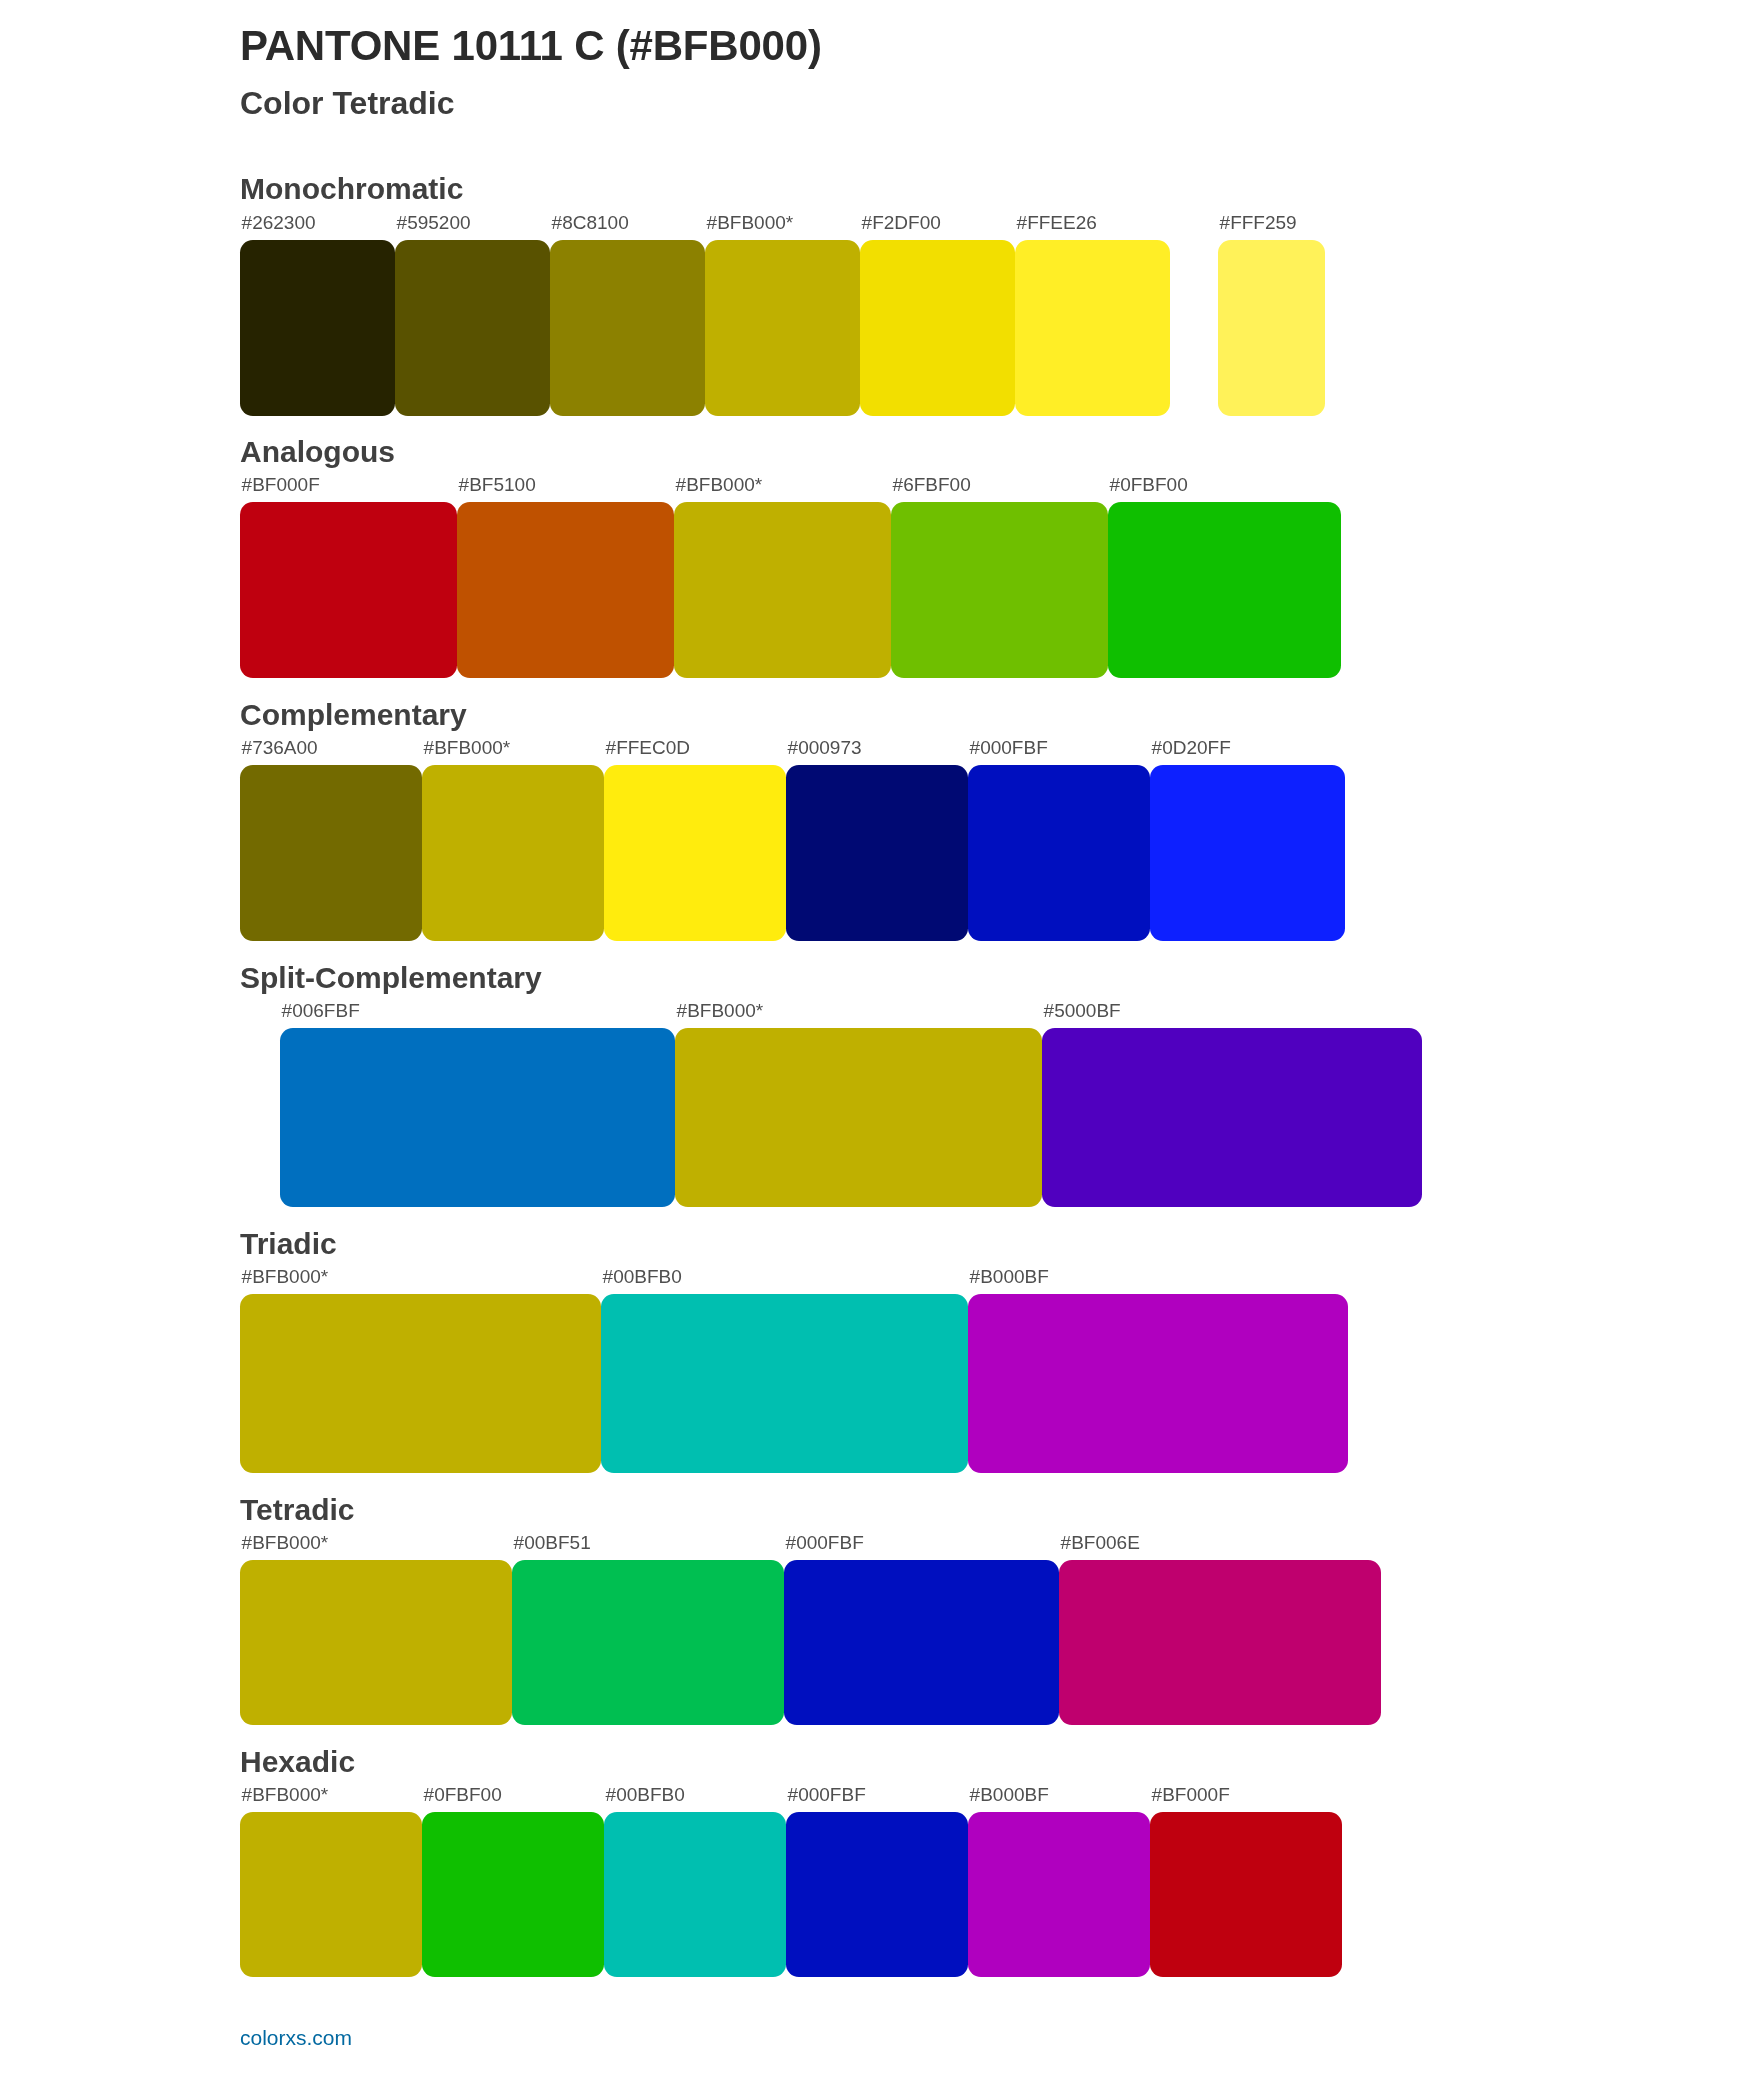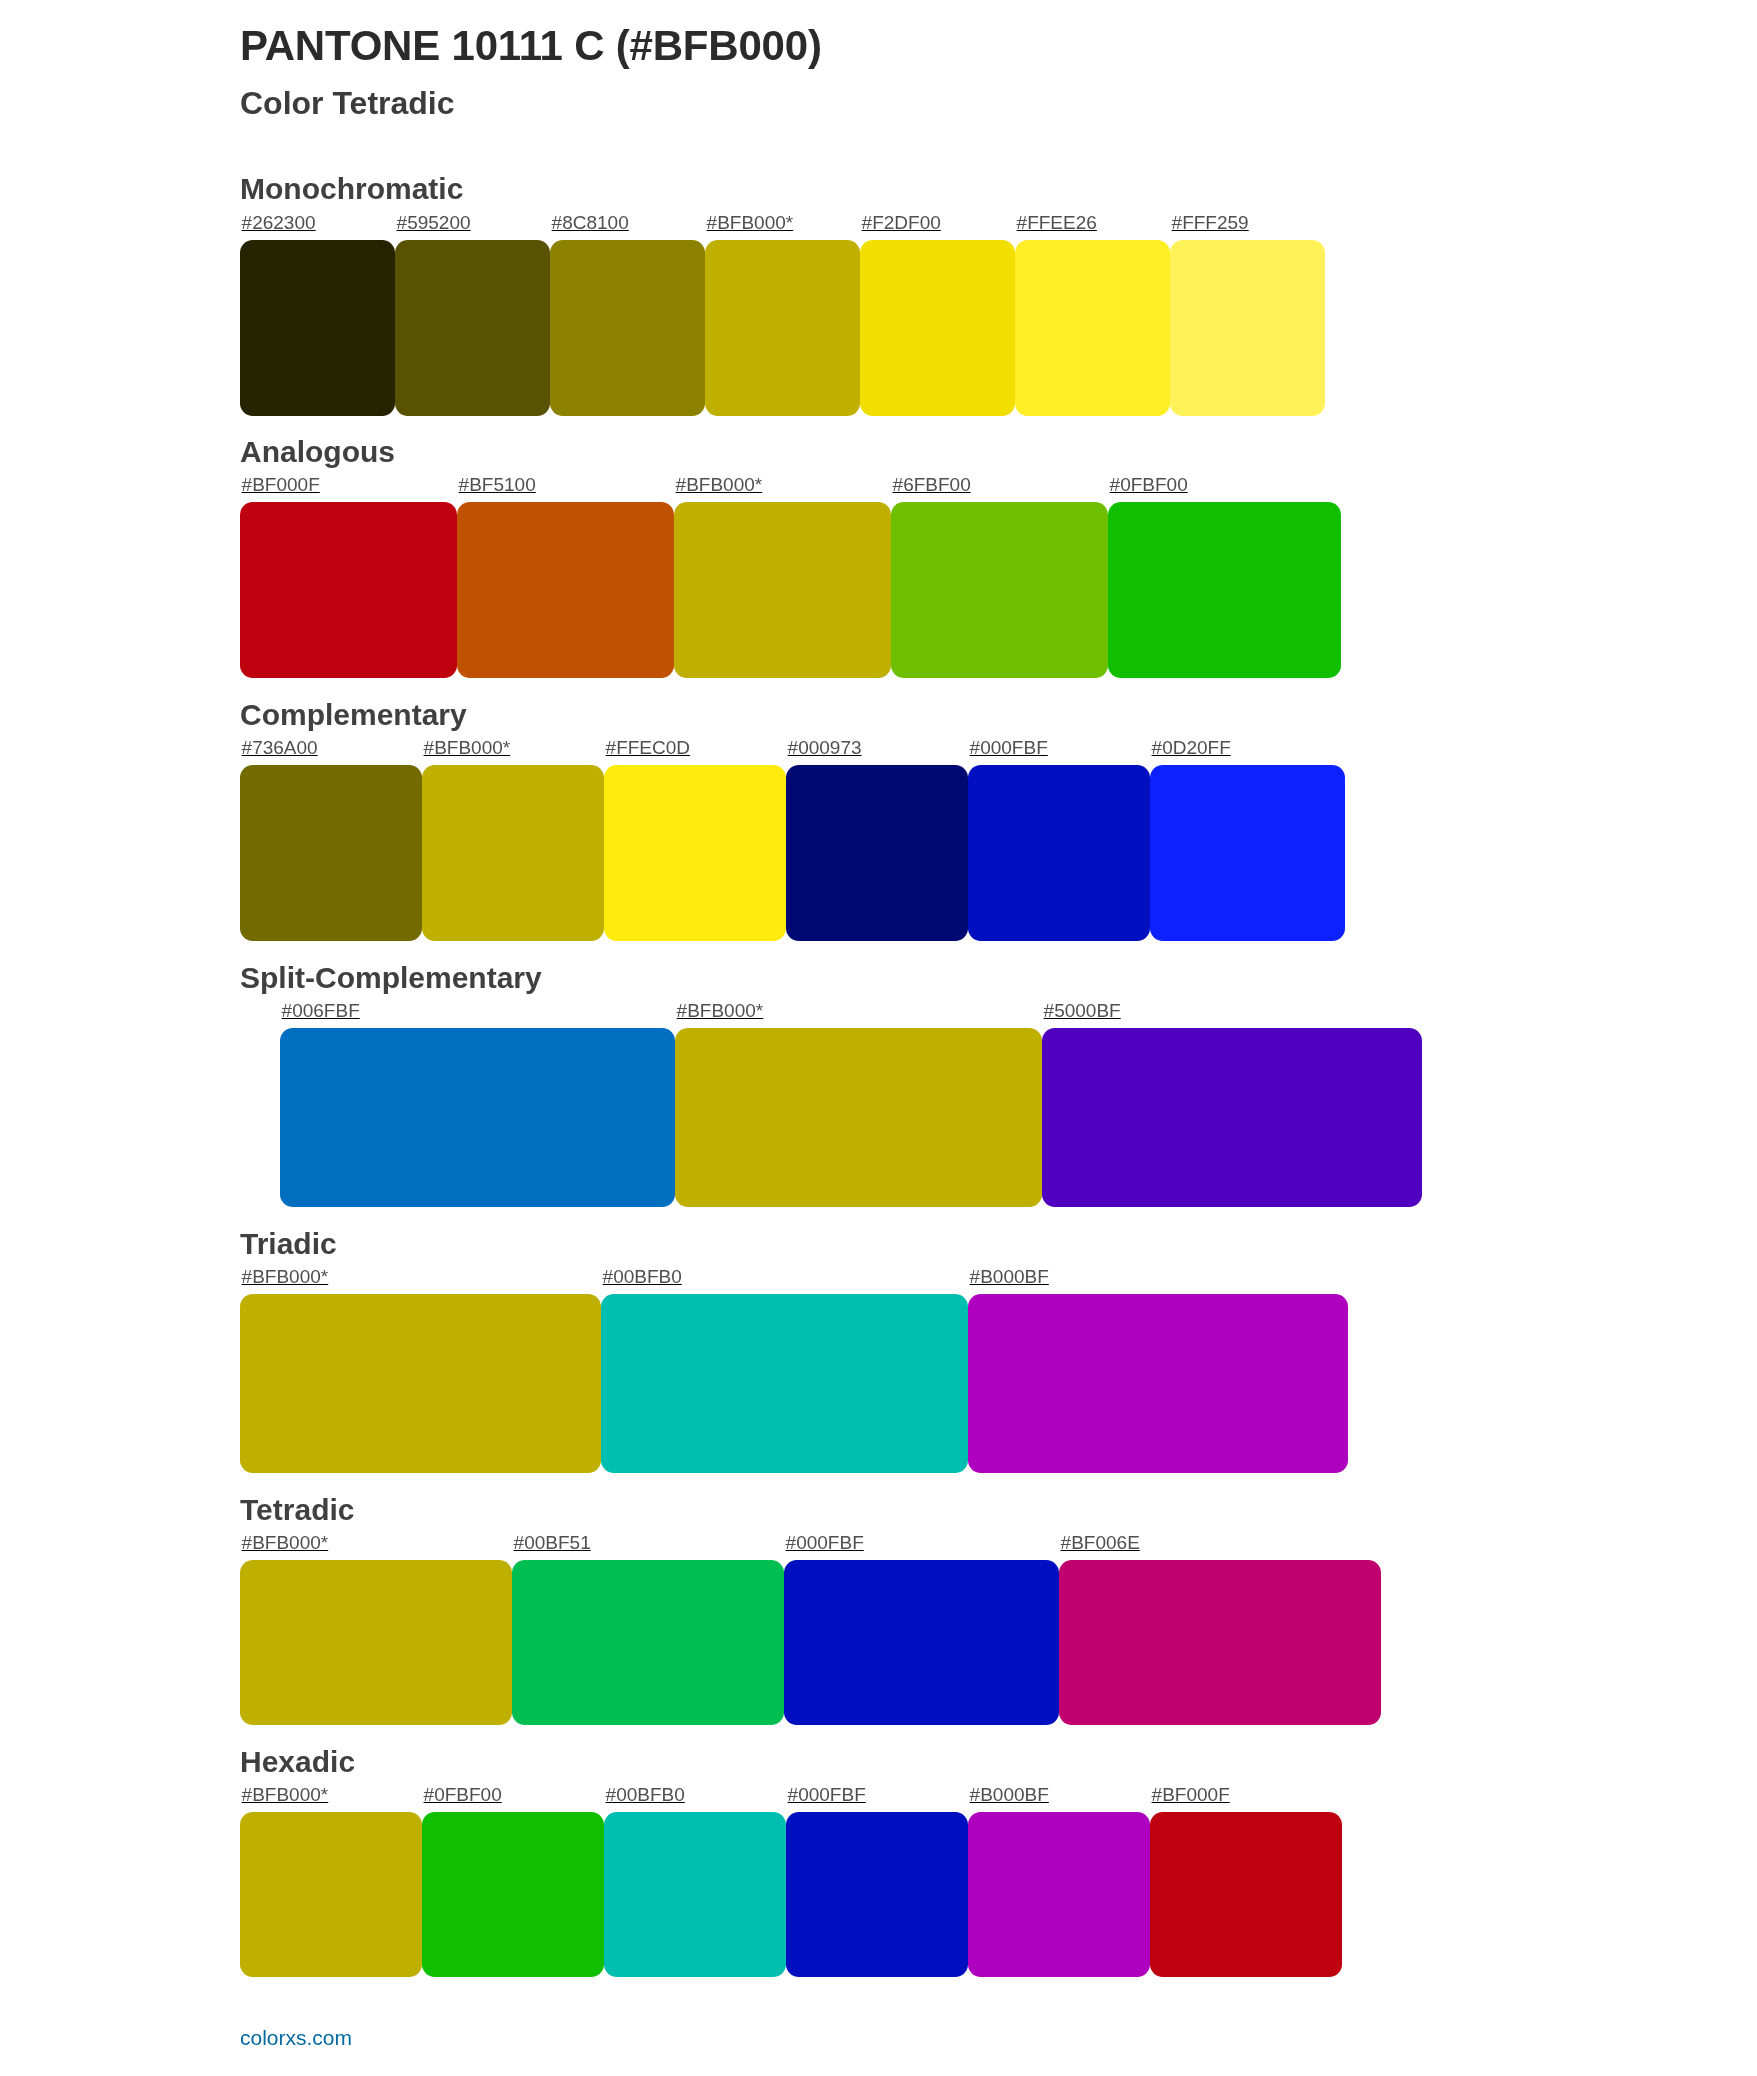--- a/index.html
+++ b/index.html
@@ -61,21 +61,20 @@
 
   .swatch-row {
     position: relative;
     display: flex;
     align-items: flex-start;
   }
   .swatch {
     position: relative;
     box-sizing: border-box;
     flex: 0 0 auto;
-    text-decoration: underline;
   }
   .swatch-label {
     display: block;
     font-size: 19px;
     color: #4f4f4f;
     line-height: 1;
     padding: 0 0 8px 1.6px;
     white-space: nowrap;
   }
   .swatch-chip {
@@ -127,21 +126,21 @@
             <span class="swatch-chip" style="background: rgb(191, 176, 0); height: 176px;"></span>
           </div>
           <div class="swatch" style="width: 155px;">
             <span class="swatch-label">#F2DF00</span>
             <span class="swatch-chip" style="background: rgb(242, 223, 0); height: 176px;"></span>
           </div>
           <div class="swatch" style="width: 155px;">
             <span class="swatch-label">#FFEE26</span>
             <span class="swatch-chip" style="background: rgb(255, 238, 38); height: 176px;"></span>
           </div>
-          <div class="swatch" style="width: 155px;">
+          <div class="swatch" style="width: 155px; padding-left: 48px;">
             <span class="swatch-label">#FFF259</span>
             <span class="swatch-chip" style="background: rgb(255, 242, 89); height: 176px;"></span>
           </div>
         </div>
       </div>
       <div class="section">
         <div class="section-title">Analogous</div>
         <div class="swatch-row">
           <div class="swatch" style="width: 217px;">
             <span class="swatch-label">#BF000F</span>

